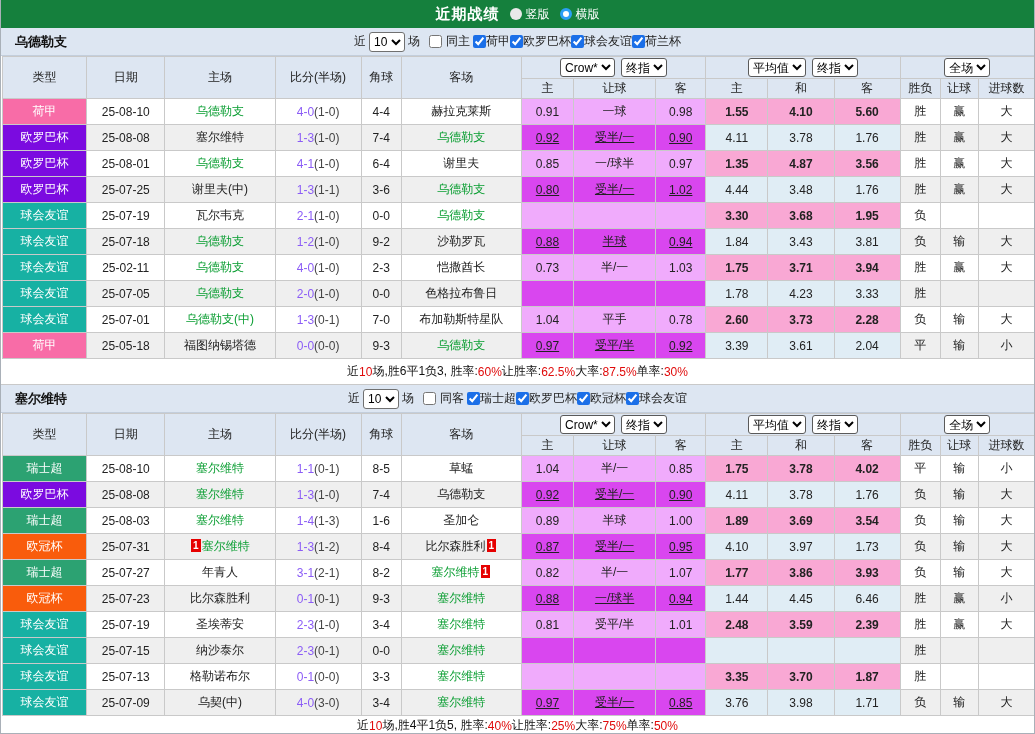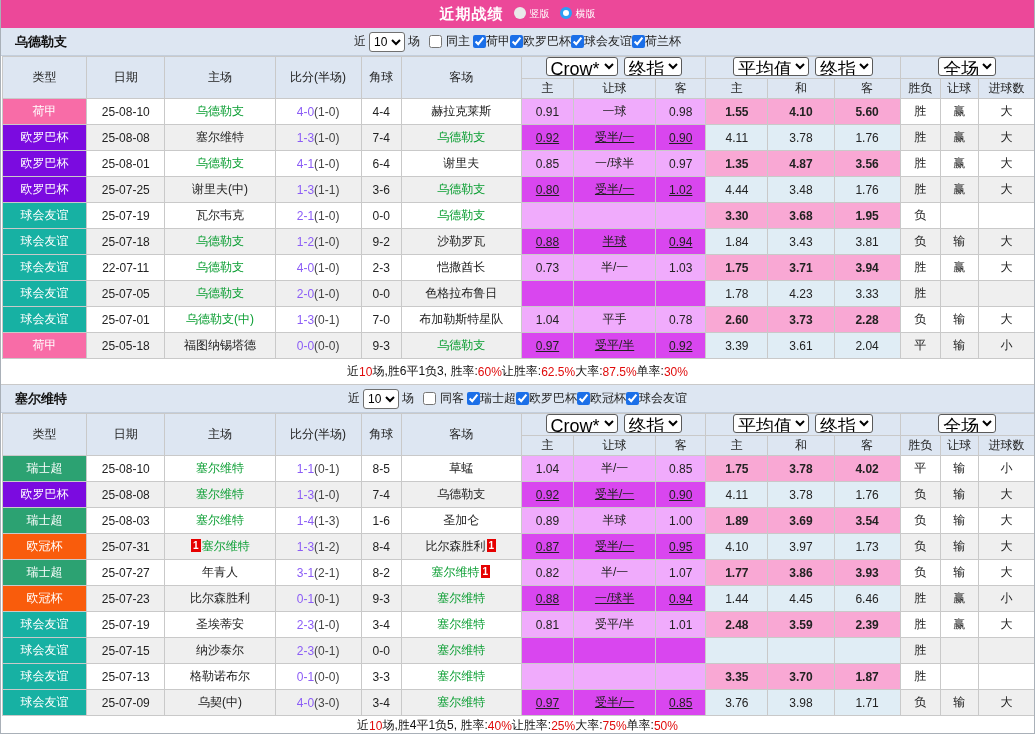--- a/index.html
+++ b/index.html
@@ -1,39 +1,39 @@
 <!DOCTYPE html>
 <html><head>
 <meta charset="utf-8">
 <style>
   html,body{margin:0;padding:0;background:#fff;font-family:"Liberation Sans","DejaVu Sans",sans-serif;}
   .page{width:1035px;height:734px;box-sizing:border-box;border-left:1px solid #a9b0b8;border-right:1px solid #a9b0b8;border-bottom:1px solid #a9b0b8;overflow:hidden;background:#fff;}
   
-  .titlebar{height:28px;background:#ec4899;color:#fff;display:flex;align-items:center;justify-content:center;gap:10px;}
+  .titlebar{height:28px;background:#15803d;color:#fff;display:flex;align-items:center;justify-content:center;gap:10px;}
   .titlebar .title{font-size:15px;font-weight:bold;letter-spacing:1px;}
-  .radio-item{display:inline-flex;align-items:flex-start;gap:4px;font-size:10px;color:#fff;cursor:pointer;}
+  .radio-item{display:inline-flex;align-items:center;gap:4px;font-size:12px;color:#fff;cursor:pointer;}
   .radio{width:12px;height:12px;border-radius:50%;display:inline-block;box-sizing:border-box;}
   .radio.checked{background:#e9e9e9;}
   .radio.unchecked{background:#fff;border:3px solid #2b9ff5;}
   
   .filterbar{height:28px;background:#dde6f2;display:flex;align-items:center;font-size:12px;color:#222;position:relative;border-bottom:1px solid #c3cedc;box-sizing:border-box;}
   .teamname{position:absolute;left:14px;font-weight:bold;font-size:13px;color:#111;}
   .filters{margin:0 auto;display:flex;align-items:center;gap:3px;}
   .filters select{font-size:12px;height:20px;border:1px solid #707070;border-radius:3px;background:#fff;}
   .filters input[type=checkbox]{width:13px;height:13px;margin:0 1px 0 6px;accent-color:#1b6fe8;}
   .leagues{display:inline-flex;align-items:center;}
   .league{display:inline-flex;align-items:center;cursor:pointer;}
   .league input[type=checkbox]{margin:0;}
   
   table.grid{border-collapse:collapse;table-layout:fixed;width:1033px;margin:0 1px;}
   table.grid th,table.grid td{border:1px solid #c9c9c9;text-align:center;font-size:12px;font-weight:normal;color:#222;padding:0;overflow:hidden;white-space:nowrap;}
   thead th{background:#dde6f2;color:#333;}
   thead tr.selrow th{height:21px;}
   thead tr.labrow th{height:19px;}
-  .selcell select{font-size:18px;height:19px;border:1px solid #5a5a5a;border-radius:3px;background:#fff;margin:0 3px;}
+  .selcell select{font-size:12px;height:19px;border:1px solid #5a5a5a;border-radius:3px;background:#fff;margin:0 3px;}
   tbody td{height:25px;background:#fff;}
   tbody tr.even td{background:#efefef;}
   tbody tr.odd td.odds{background:#f0abfc;}
   tbody tr.even td.odds{background:#d946ef;text-decoration:underline;}
   tbody tr.odd td.avg{background:#f9a8d4;font-weight:bold;}
   tbody tr.even td.avg{background:#e0edf5;}
   tbody td.type{color:#fff;}
   .tgt{color:#0a9e32;}
   .ft{color:#8b5cf6;}
   .ht{color:#444;}
@@ -236,21 +236,21 @@
           <td class="odds">0.94</td>
           <td class="avg">1.84</td>
           <td class="avg">3.43</td>
           <td class="avg">3.81</td>
           <td class="res c-blue">负</td>
           <td class="res c-blue">输</td>
           <td class="res c-red">大</td>
         </tr>
         <tr class="odd">
           <td class="type" style="background: rgb(23, 177, 163);">球会友谊</td>
-          <td class="date">22-07-11</td>
+          <td class="date">25-02-11</td>
           <td class="team"><span class="tgt">乌德勒支</span></td>
           <td class="score"><span class="ft">4-0</span><span class="ht">(1-0)</span></td>
           <td class="corner">2-3</td>
           <td class="team"><span>恺撒酋长</span></td>
           <td class="odds">0.73</td>
           <td class="odds">半/一</td>
           <td class="odds">1.03</td>
           <td class="avg">1.75</td>
           <td class="avg">3.71</td>
           <td class="avg">3.94</td>

